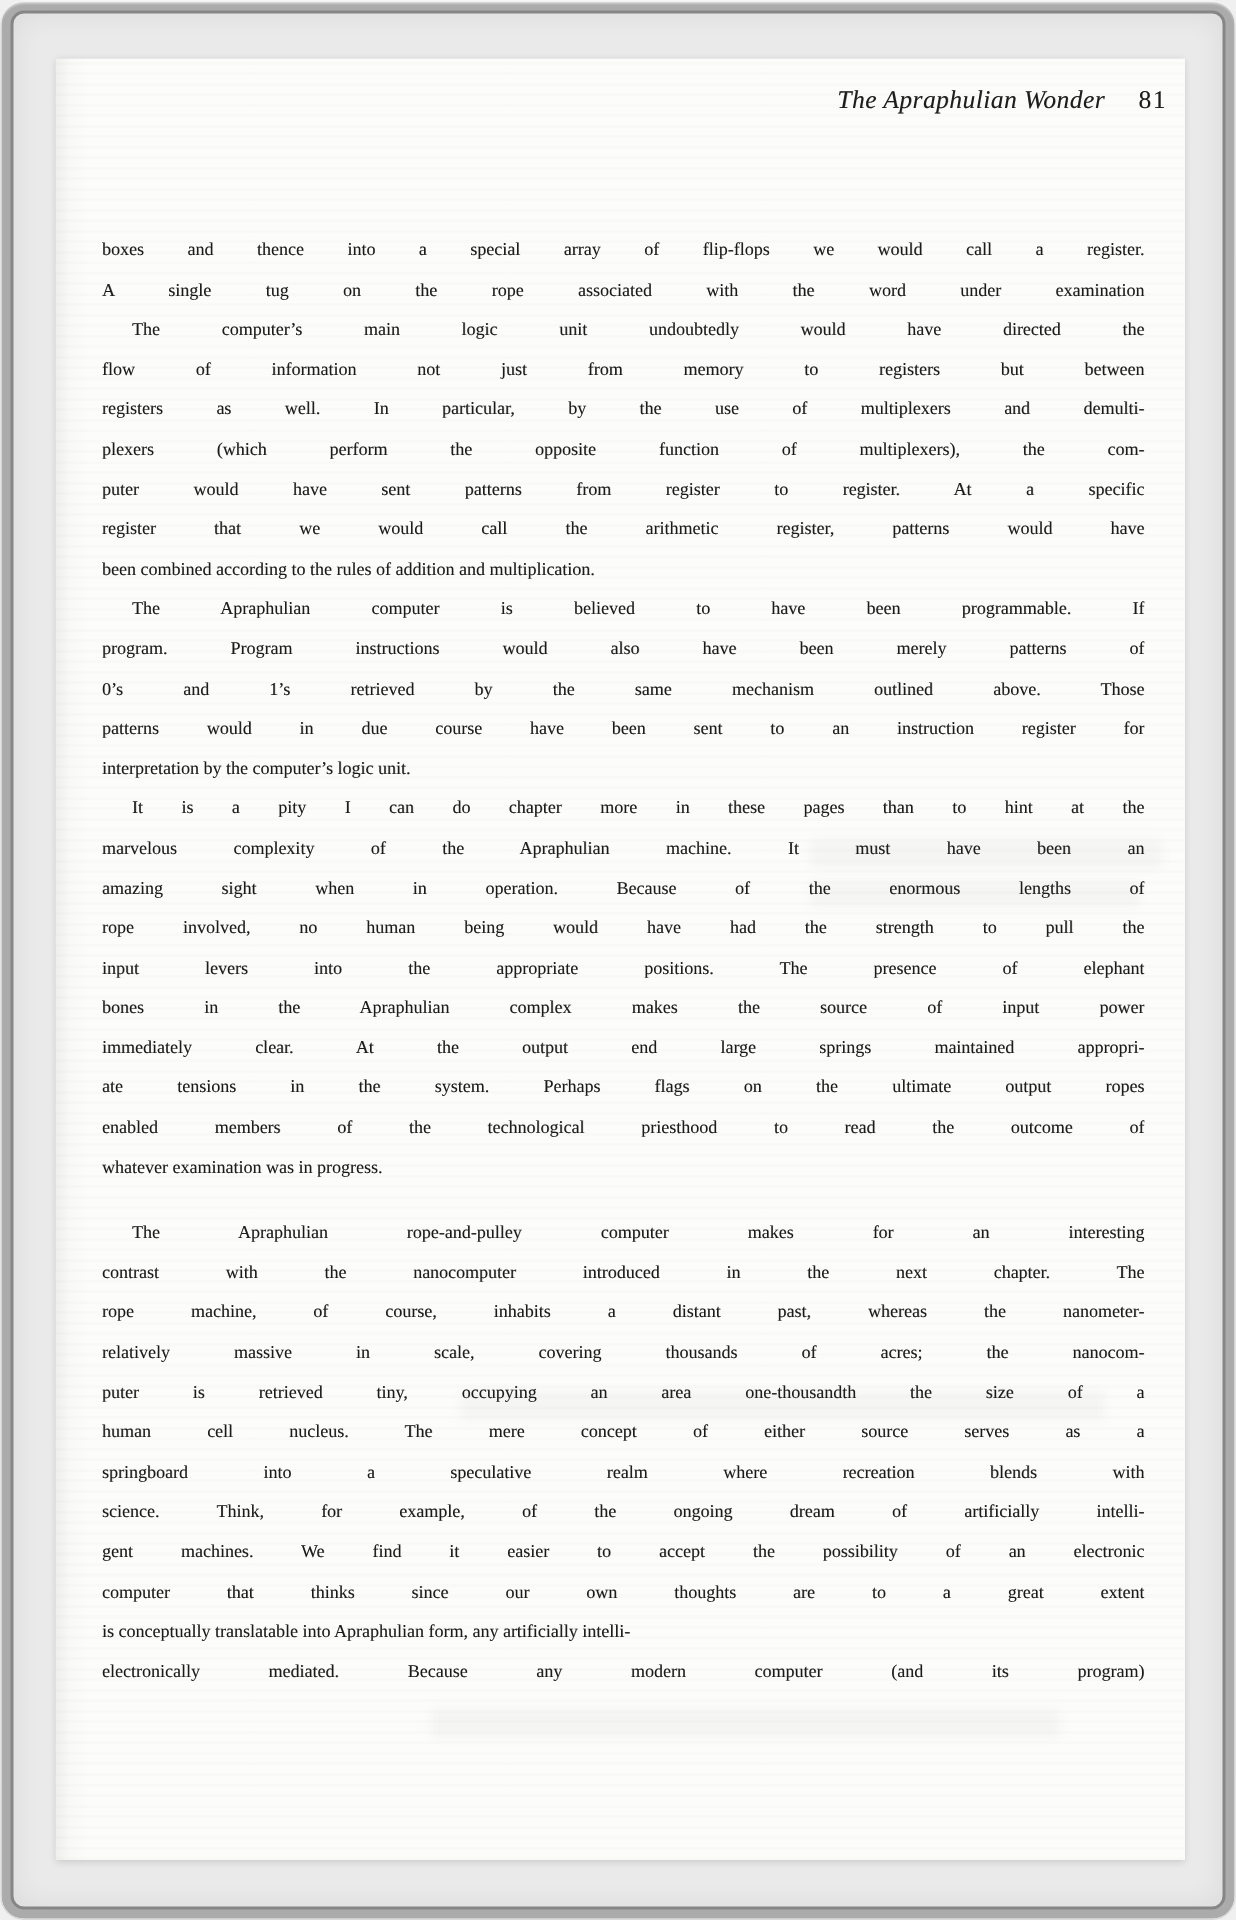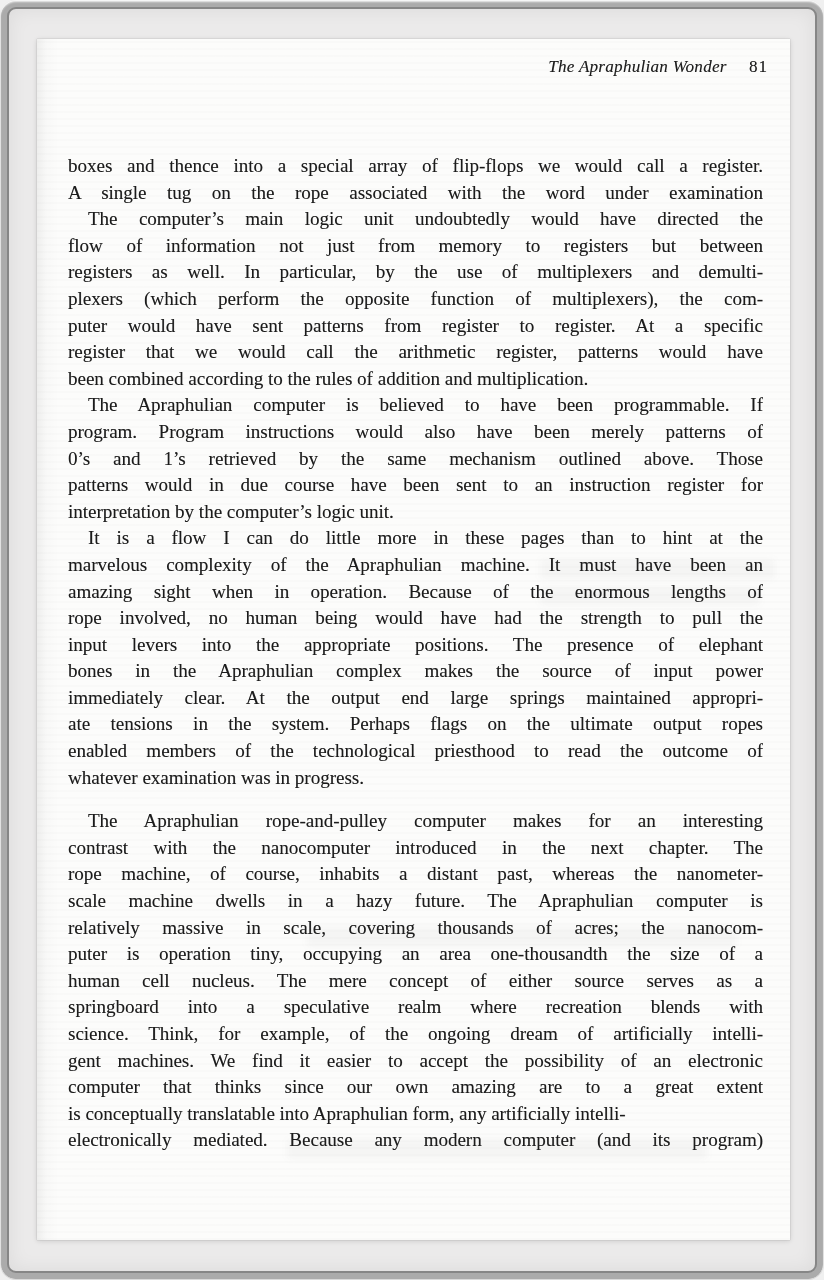--- a/index.html
+++ b/index.html
@@ -39,41 +39,41 @@
     background:
       repeating-linear-gradient(0deg, rgba(0,0,0,0.012) 0 2px, rgba(0,0,0,0) 2px 7px),
       linear-gradient(90deg, rgba(0,0,0,0.055) 0px, rgba(0,0,0,0.015) 9px, rgba(0,0,0,0) 22px),
       #fcfcfb;
     box-shadow: 0 1px 5px rgba(0,0,0,0.14), 0 0 1px rgba(0,0,0,0.25);
   }
   
   .running-header {
     position: absolute;
     top: 16px;
-    right: 22px;
+    right: 12px;
     color: #1d1d1d;
     font-size: 17px;
     line-height: 24px;
     white-space: nowrap;
     text-shadow: 0.2px 0.2px 0 rgba(20,20,20,0.4);
   }
   .running-header .title { font-style: italic; letter-spacing: 0.3px; }
   .running-header .pagenum {
     font-style: normal;
     margin-left: 18px;
     letter-spacing: 1px;
   }
   
   .page-body {
     position: absolute;
     left: 31px;
     top: 114px;
     width: 695px;
     color: #1b1b1b;
-    font-size: 19px;
+    font-size: 12px;
     text-shadow: 0.25px 0.25px 0 rgba(25,25,25,0.38);
   }
   .paragraph { margin: 0; }
   .paragraph.space-before { margin-top: 17px; }
   .line {
     line-height: 26.6px;
     height: 26.6px;
     text-align: justify;
     text-align-last: justify;
     text-justify: inter-word;
@@ -123,43 +123,42 @@
           <div class="line last">been combined according to the rules of addition and multiplication.</div>
         </div>
         <div class="paragraph">
           <div class="line indent">The Apraphulian computer is believed to have been programmable. If</div>
           <div class="line">program. Program instructions would also have been merely patterns of</div>
           <div class="line">0’s and 1’s retrieved by the same mechanism outlined above. Those</div>
           <div class="line">patterns would in due course have been sent to an instruction register for</div>
           <div class="line last">interpretation by the computer’s logic unit.</div>
         </div>
         <div class="paragraph">
-          <div class="line indent">It is a flow I can do little more in these pages than to hint at the</div>
+          <div class="line indent">It is a pity I can do chapter more in these pages than to hint at the</div>
           <div class="line">marvelous complexity of the Apraphulian machine. It must have been an</div>
           <div class="line">amazing sight when in operation. Because of the enormous lengths of</div>
           <div class="line">rope involved, no human being would have had the strength to pull the</div>
           <div class="line">input levers into the appropriate positions. The presence of elephant</div>
           <div class="line">bones in the Apraphulian complex makes the source of input power</div>
           <div class="line">immediately clear. At the output end large springs maintained appropri-</div>
           <div class="line">ate tensions in the system. Perhaps flags on the ultimate output ropes</div>
           <div class="line">enabled members of the technological priesthood to read the outcome of</div>
           <div class="line last">whatever examination was in progress.</div>
         </div>
         <div class="paragraph space-before">
           <div class="line indent">The Apraphulian rope-and-pulley computer makes for an interesting</div>
           <div class="line">contrast with the nanocomputer introduced in the next chapter. The</div>
           <div class="line">rope machine, of course, inhabits a distant past, whereas the nanometer-</div>
-          <div class="line">scale machine dwells in a hazy future. The Apraphulian computer is</div>
           <div class="line">relatively massive in scale, covering thousands of acres; the nanocom-</div>
-          <div class="line">puter is operation tiny, occupying an area one-thousandth the size of a</div>
+          <div class="line">puter is retrieved tiny, occupying an area one-thousandth the size of a</div>
           <div class="line">human cell nucleus. The mere concept of either source serves as a</div>
           <div class="line">springboard into a speculative realm where recreation blends with</div>
           <div class="line">science. Think, for example, of the ongoing dream of artificially intelli-</div>
           <div class="line">gent machines. We find it easier to accept the possibility of an electronic</div>
-          <div class="line">computer that thinks since our own amazing are to a great extent</div>
+          <div class="line">computer that thinks since our own thoughts are to a great extent</div>
           <div class="line last">is conceptually translatable into Apraphulian form, any artificially intelli-</div>
           <div class="line">electronically mediated. Because any modern computer (and its program)</div>
         </div>
       </div>
 
     <div class="scan-artifact artifact-1"></div>
     <div class="scan-artifact artifact-2"></div>
     <div class="scan-artifact artifact-3"></div>
     <div class="scan-artifact artifact-4"></div>
   </div>

